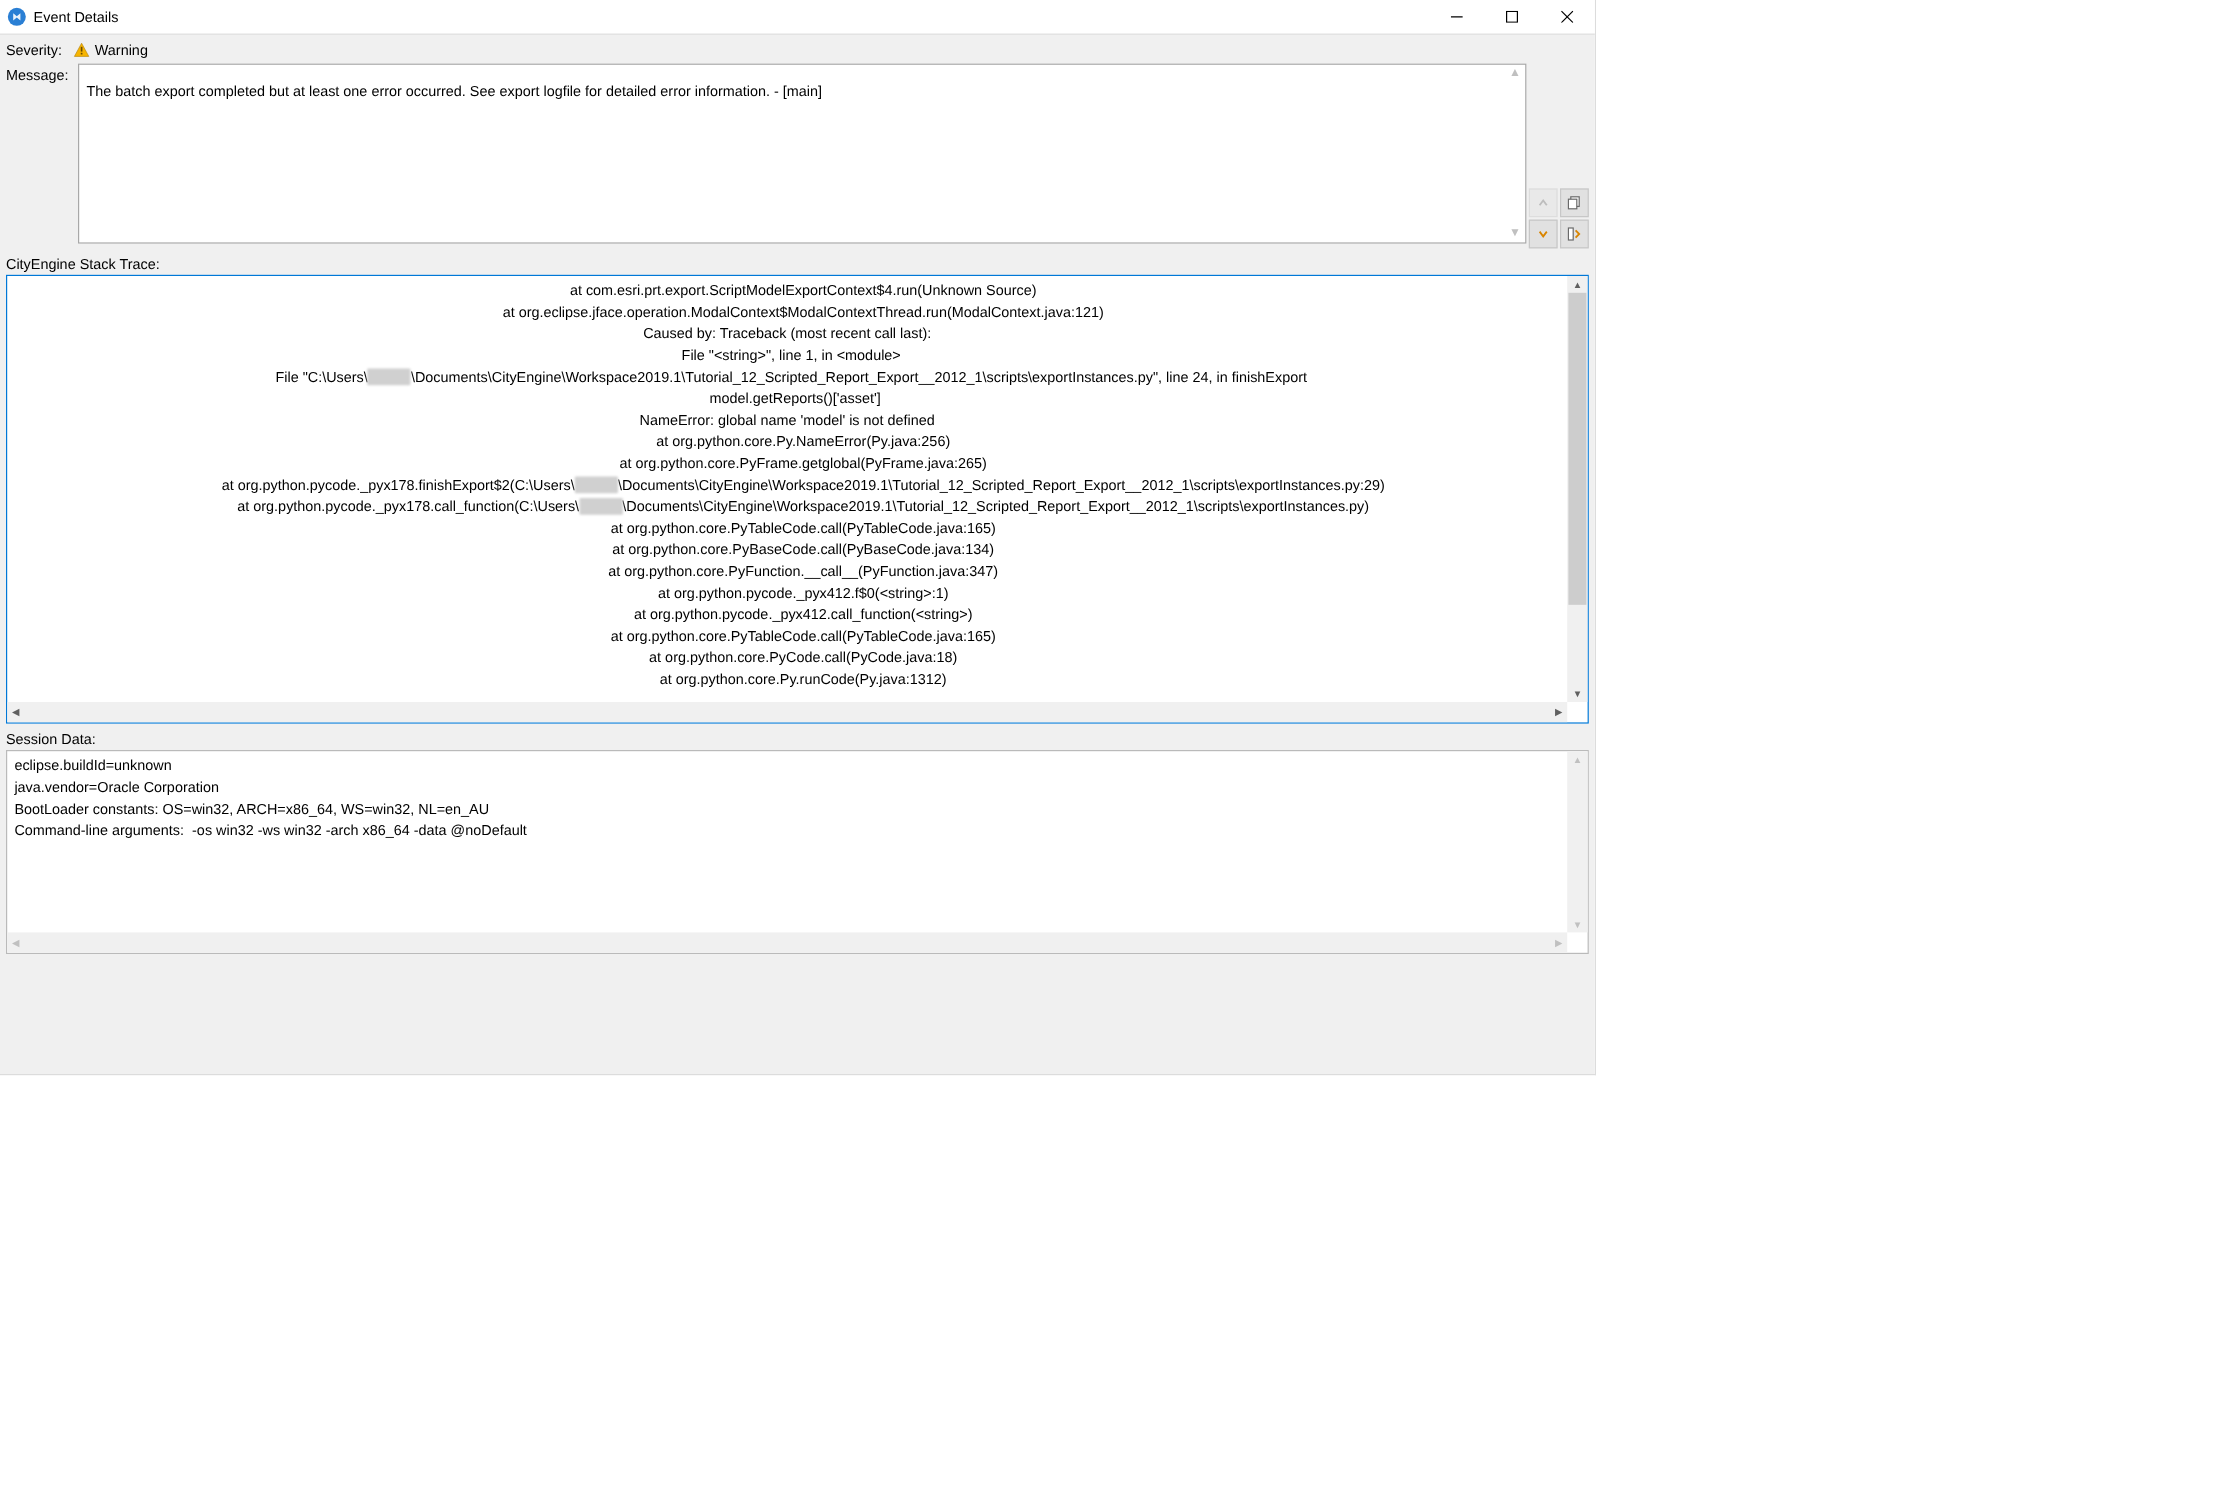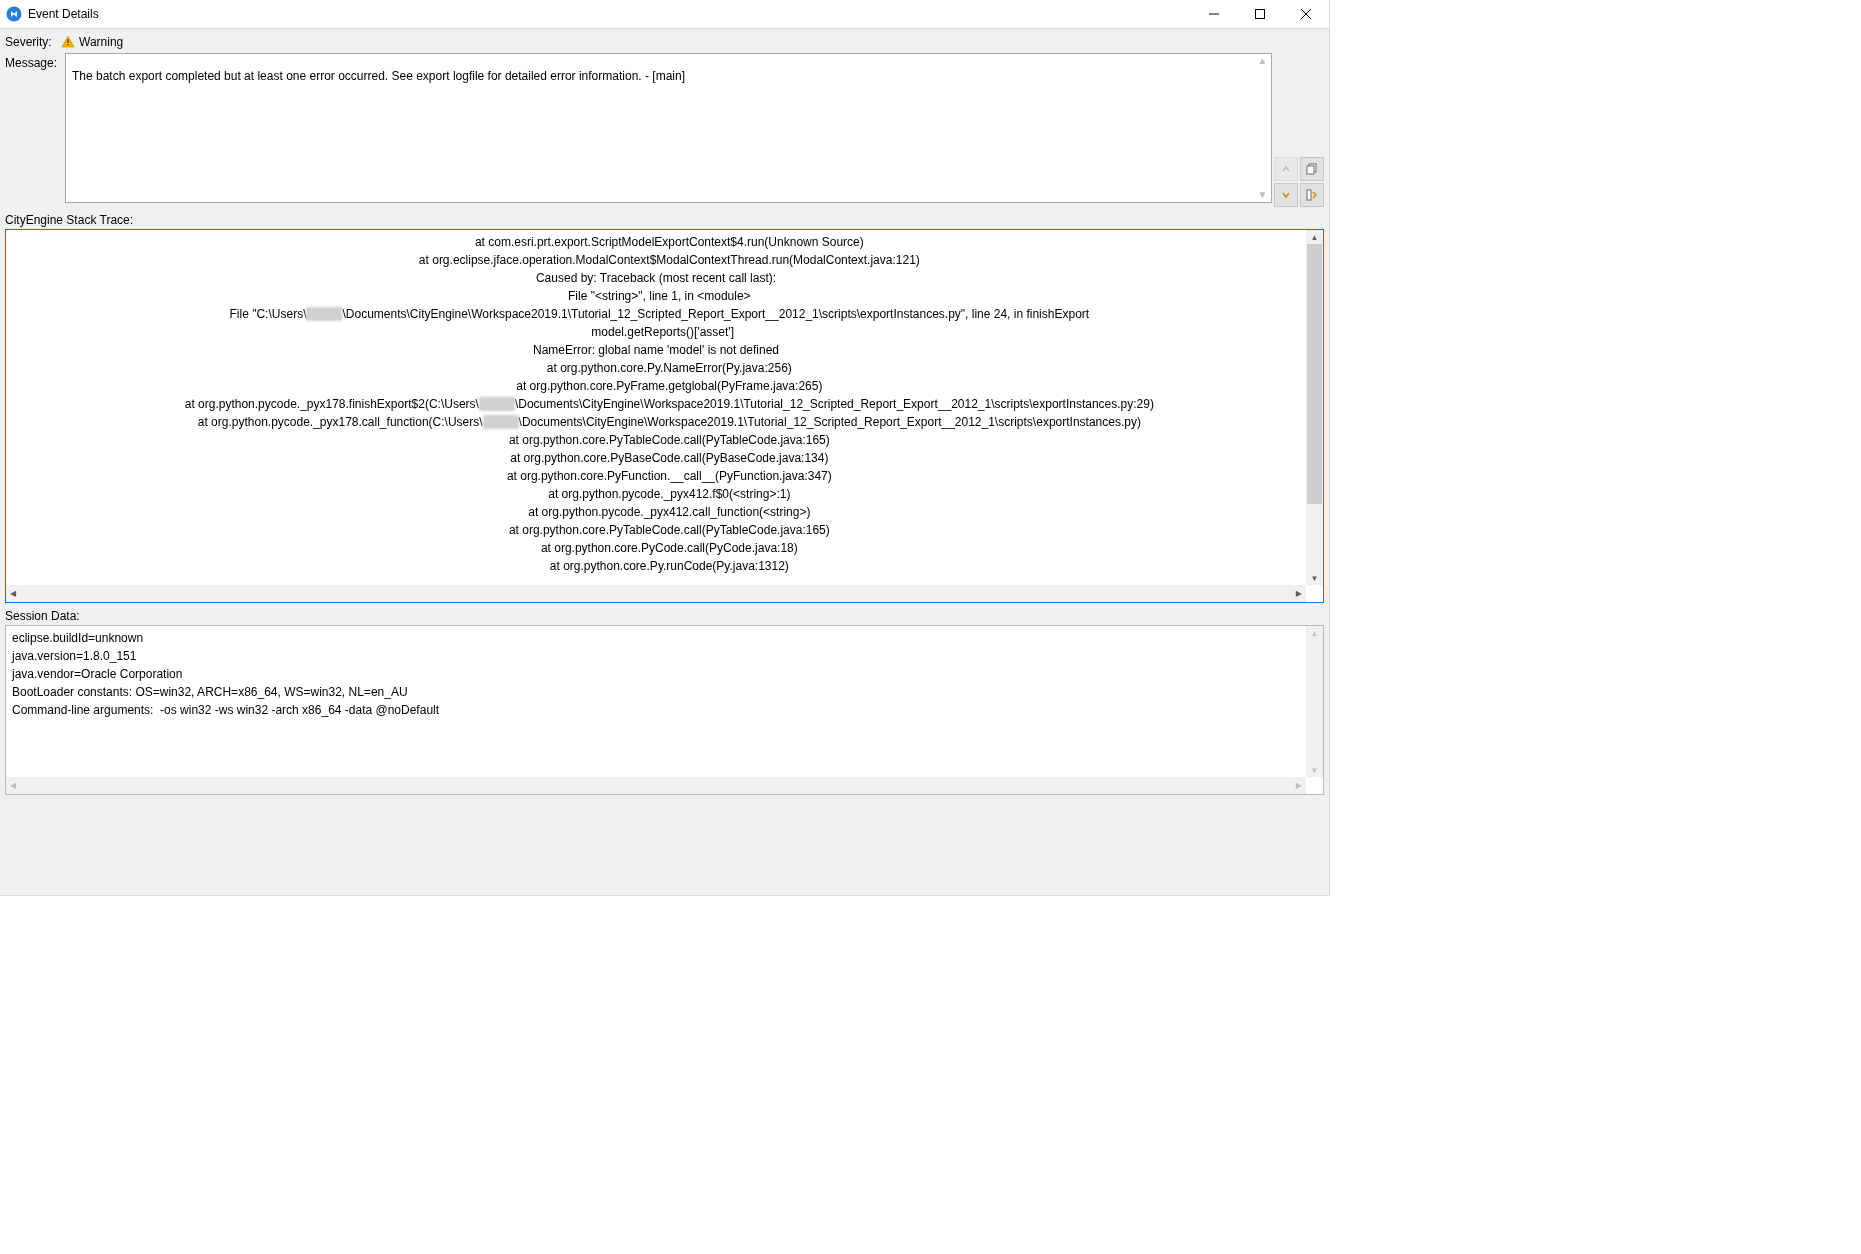--- a/index.html
+++ b/index.html
@@ -360,21 +360,21 @@
         <div class="down">▼</div>
       </div>
       <div class="hscroll">
         <span>◀</span>
         <span>▶</span>
       </div>
     </div>
 
     <div class="section-label">Session Data:</div>
     <div class="session-box">
-      <div class="session-content" id="session-content"><div>eclipse.buildId=unknown</div><div>java.version=1.8.0_151</div><div>java.vendor=Oracle Corporation</div><div>BootLoader constants: OS=win32, ARCH=x86_64, WS=win32, NL=en_AU</div><div>Command-line arguments:  -os win32 -ws win32 -arch x86_64 -data @noDefault</div></div>
+      <div class="session-content" id="session-content"><div>eclipse.buildId=unknown</div><div>java.vendor=Oracle Corporation</div><div>BootLoader constants: OS=win32, ARCH=x86_64, WS=win32, NL=en_AU</div><div>Command-line arguments:  -os win32 -ws win32 -arch x86_64 -data @noDefault</div></div>
       <div class="vscroll">
         <div class="up">▲</div>
         <div class="down">▼</div>
       </div>
       <div class="hscroll">
         <span>◀</span>
         <span>▶</span>
       </div>
     </div>
 

